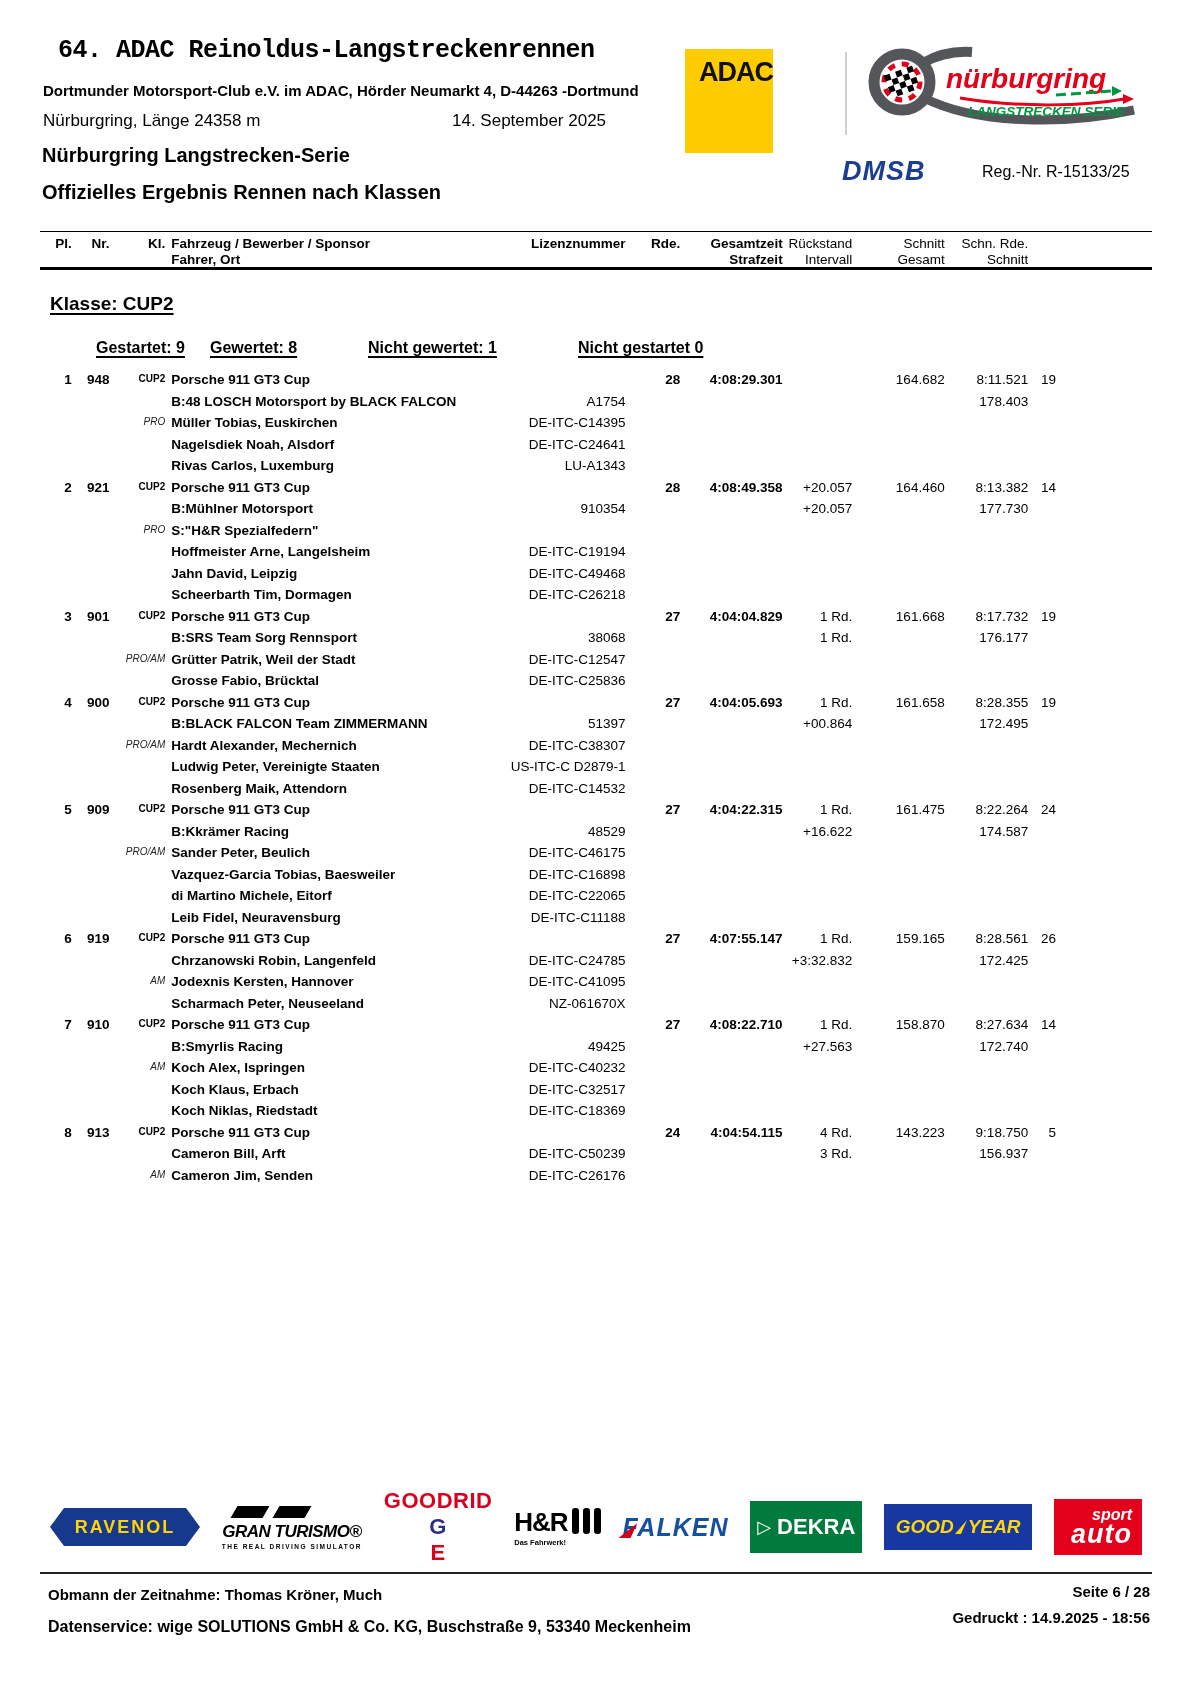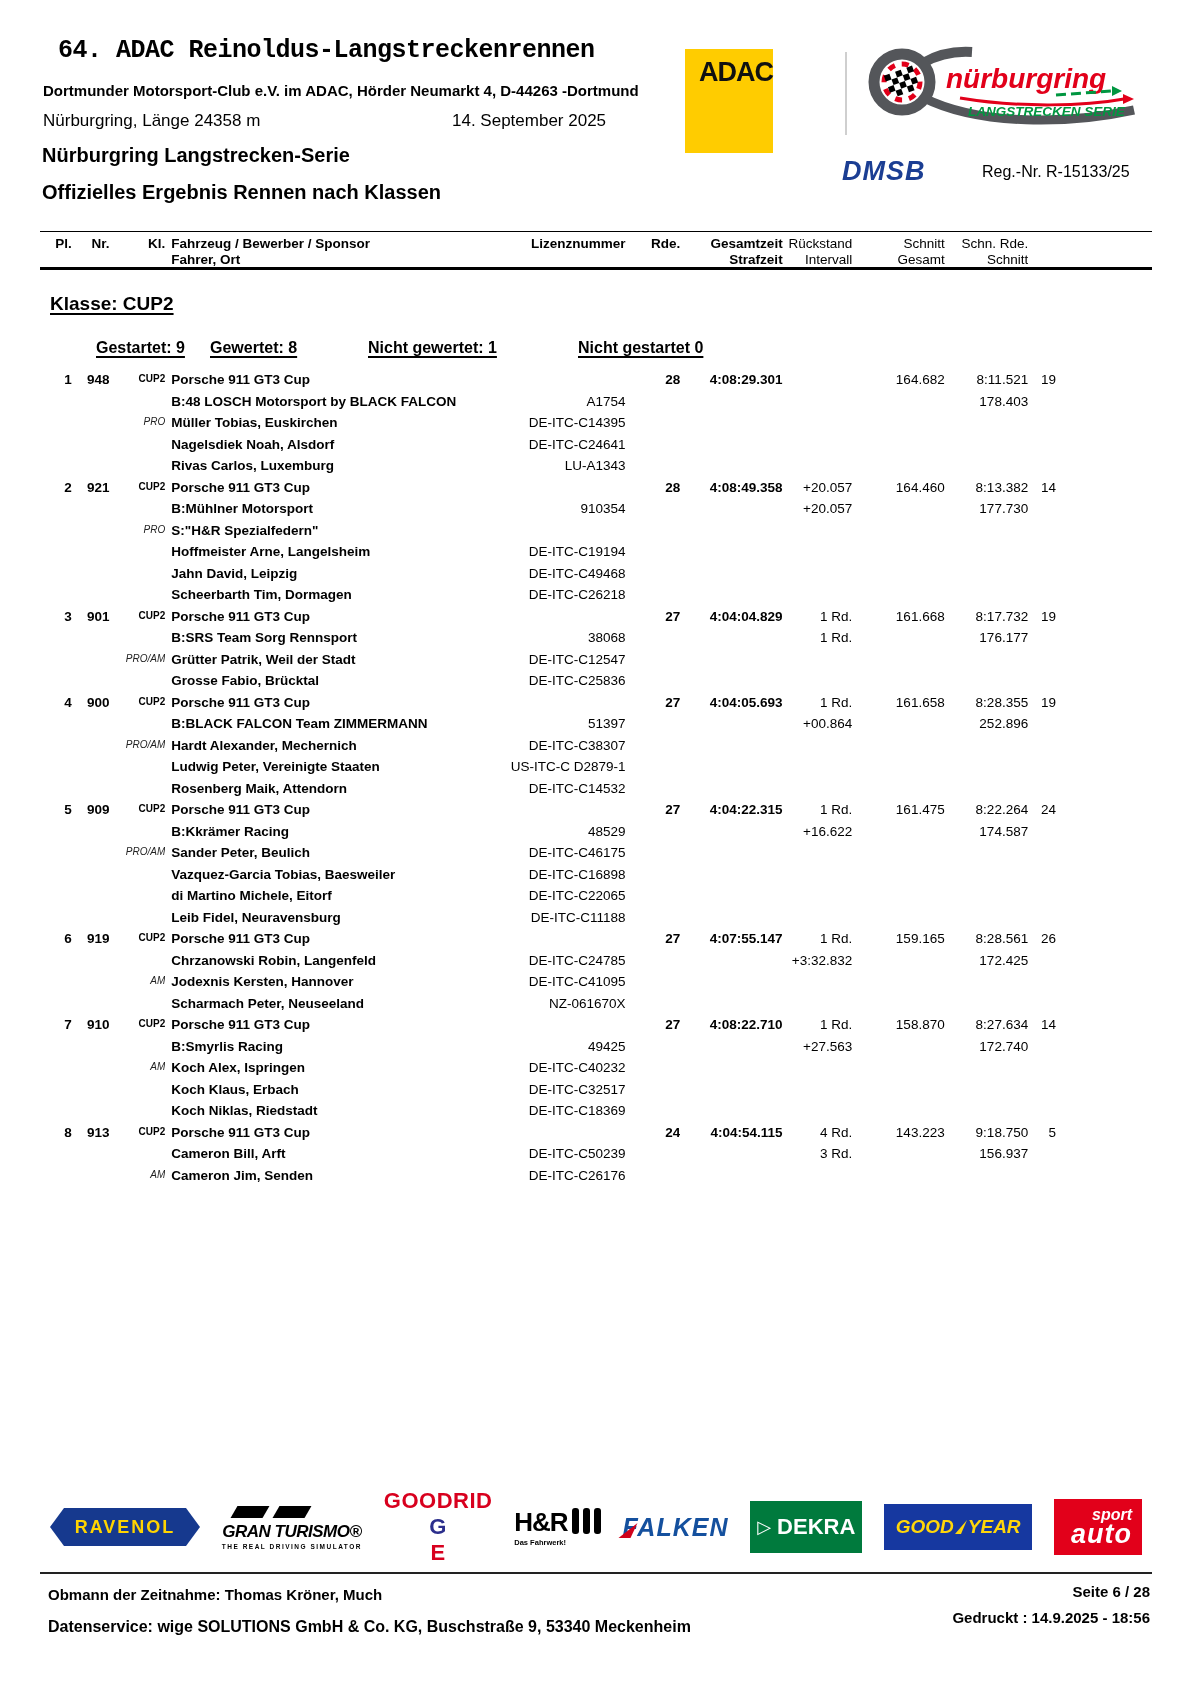--- a/index.html
+++ b/index.html
@@ -385,21 +385,21 @@
     <div class="row">
       <span class="c c-pl"></span>
       <span class="c c-nr"></span>
       <span class="c c-kl"></span>
       <span class="c c-main">B:BLACK FALCON Team ZIMMERMANN</span>
       <span class="c c-liz">51397</span>
       <span class="c c-rde"></span>
       <span class="c c-time"></span>
       <span class="c c-gap">+00.864</span>
       <span class="c c-avg"></span>
-      <span class="c c-fast">252.896</span>
+      <span class="c c-fast">172.495</span>
       <span class="c c-lap"></span>
     </div>
     <div class="row">
       <span class="c c-pl"></span>
       <span class="c c-nr"></span>
       <span class="c c-kl"><span class="cat">PRO/AM</span></span>
       <span class="c c-main">Hardt Alexander, Mechernich</span>
       <span class="c c-liz">DE-ITC-C38307</span>
       <span class="c c-rde"></span>
       <span class="c c-time"></span>

